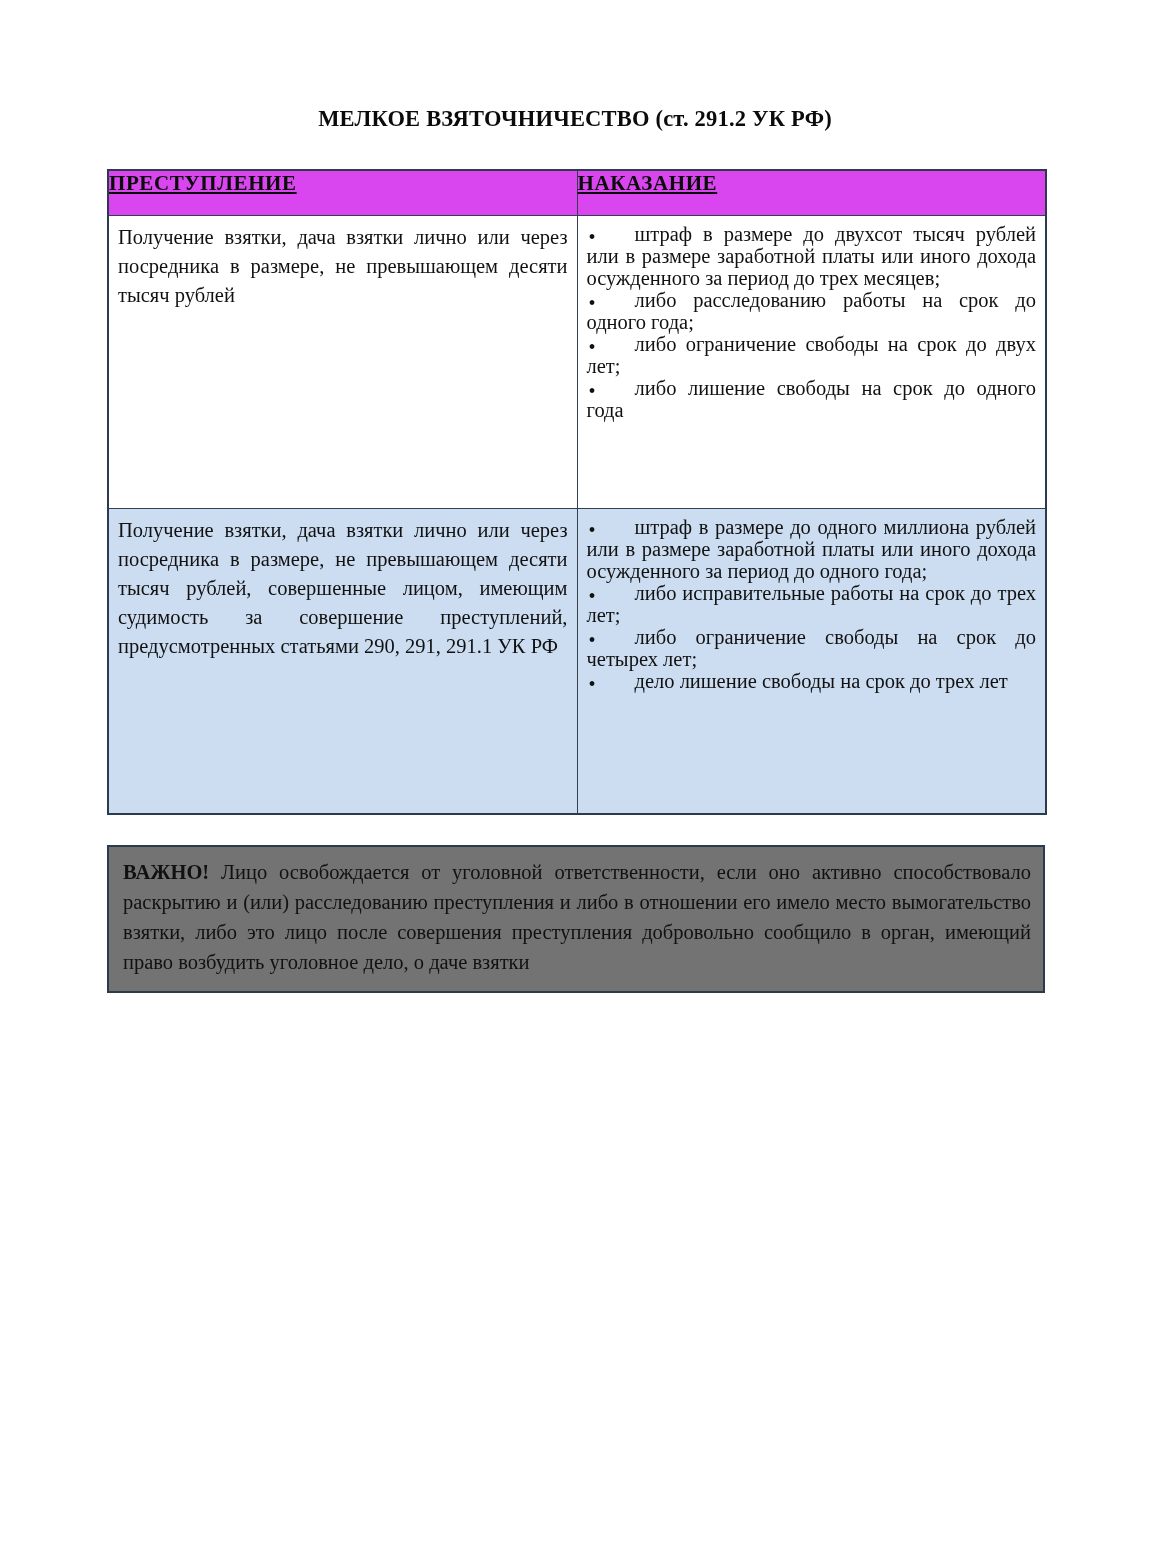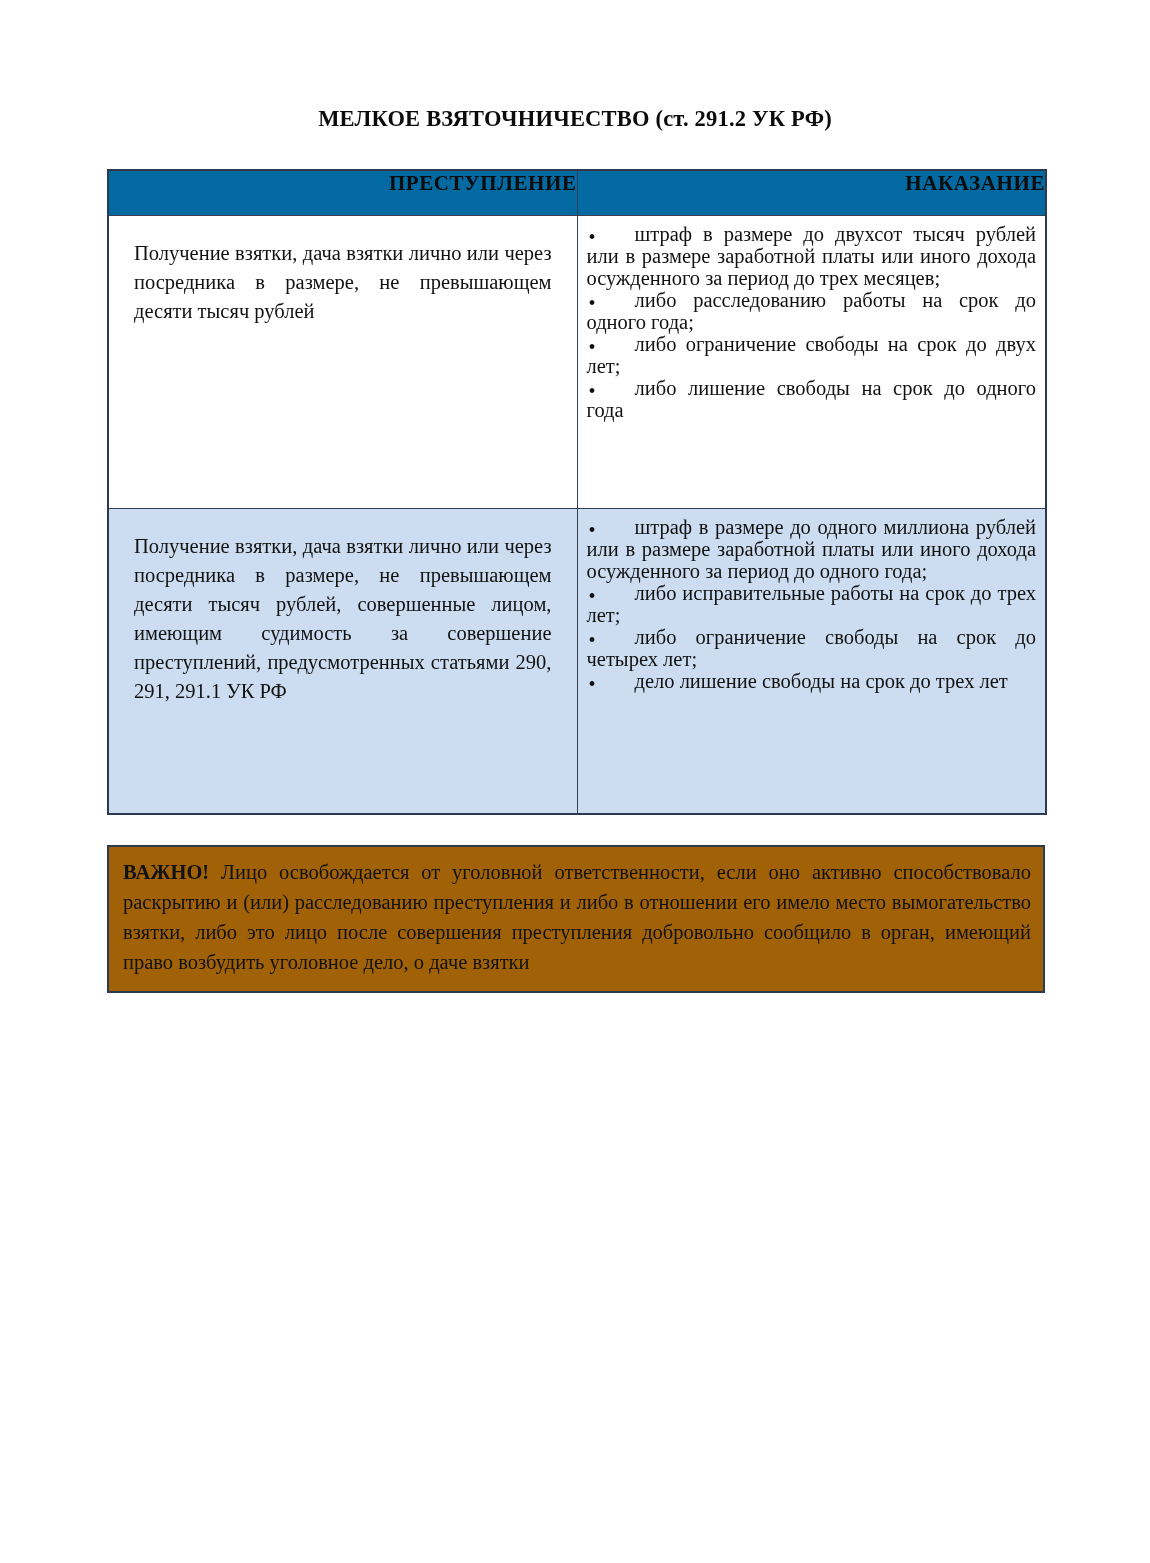--- a/index.html
+++ b/index.html
@@ -52,45 +52,46 @@
   }
   .main-table td, .main-table th {
     border: 1.6px solid #33404f;
     vertical-align: top;
     padding: 0;
   }
   .col-crime { width: 469px; }
   .col-punish { width: 469px; }
 
   .hdr-cell {
-    background: #0369a1;
-    text-align: right;
+    background: #d946ef;
+    text-align: left;
     font-weight: bold;
     font-size: 21px;
     letter-spacing: 0.6px;
     height: 44px;
     vertical-align: middle;
     color: #0b0b0b;
+    text-decoration: underline;
   }
 
   .cell-inner {
     padding: 7px 9px 9px 9px;
   }
 
   .row-white td { background: #ffffff; }
   .row-blue td { background: #ccddf1; }
 
   .body-text {
     font-size: 20.5px;
     line-height: 29px;
     text-align: justify;
     text-justify: inter-word;
     -webkit-hyphens: none;
     hyphens: none;
-    margin: 16px;
+    margin: 0;
     color: #111111;
   }
 
   .crime-cell .cell-inner { min-height: 276px; }
   .row-blue .crime-cell .cell-inner { min-height: 288px; }
 
   ul.punish-list {
     list-style: none;
     margin: 0;
     padding: 0;
@@ -116,21 +117,21 @@
     text-indent: 0;
   }
 
   
   .important-box {
     position: absolute;
     left: 107px;
     top: 845px;
     width: 938px;
     box-sizing: border-box;
-    background: #a16207;
+    background: #737373;
     border: 2px solid #2b3a4e;
     padding: 10px 12px 14px 14px;
   }
   .important-text {
     font-size: 20.5px;
     line-height: 30px;
     text-align: justify;
     text-justify: inter-word;
     margin: 0;
     color: #111111;

